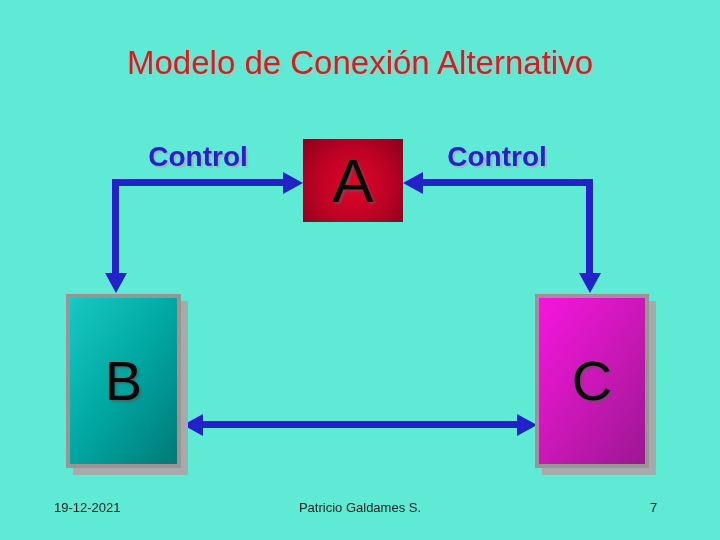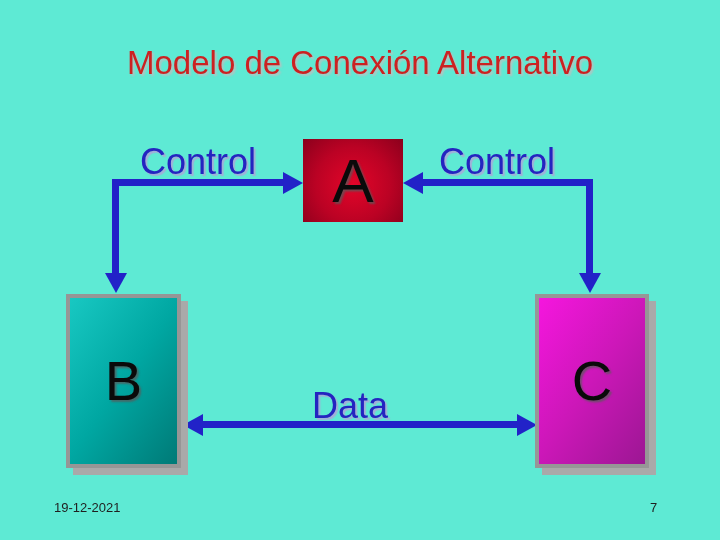--- a/index.html
+++ b/index.html
@@ -16,21 +16,21 @@
     position:absolute;left:0;right:0;top:44px;
     text-align:center;
     font-size:33px;font-weight:400;
     color:#cc2121;
     text-shadow:2px 2px 2px rgba(190,190,190,0.85);
     white-space:nowrap;
   }
   
   .blue-label{
     position:absolute;
-    font-size:36px;font-weight:400;
+    font-size:28px;font-weight:700;
     color:#2424c0;
     text-shadow:2px 2px 1px rgba(168,168,216,0.9);
     text-align:center;
     white-space:nowrap;
   }
   .control-left{left:118px;top:141px;width:160px;}
   .control-right{left:417px;top:141px;width:160px;}
   .data-label{left:283px;top:385px;width:134px;}
   
   .node{
@@ -93,21 +93,20 @@
 </style>
 </head>
 <body>
 
 <div class="slide">
 
   <div class="title">Modelo de Conexión Alternativo</div>
 
   <div class="blue-label control-left">Control</div>
   <div class="blue-label control-right">Control</div>
-  <div class="blue-label data-label">Data</div>
 
   <div class="aline hline-left"></div>
   <div class="ah ah-right head-into-a-left"></div>
   <div class="aline vline-left"></div>
   <div class="ah ah-down head-into-b"></div>
 
   <div class="ah ah-left head-into-a-right"></div>
   <div class="aline hline-right"></div>
   <div class="aline vline-right"></div>
   <div class="ah ah-down head-into-c"></div>
@@ -120,15 +119,16 @@
     <span class="letter">A</span>
   </div>
   <div class="node node-b">
     <span class="letter">B</span>
   </div>
   <div class="node node-c">
     <span class="letter">C</span>
   </div>
 
   <div class="footer-item footer-date">19-12-2021</div>
+  <div class="footer-item footer-author">Patricio Galdames S.</div>
   <div class="footer-item footer-page">7</div>
 
 </div>
 
 </body></html>

